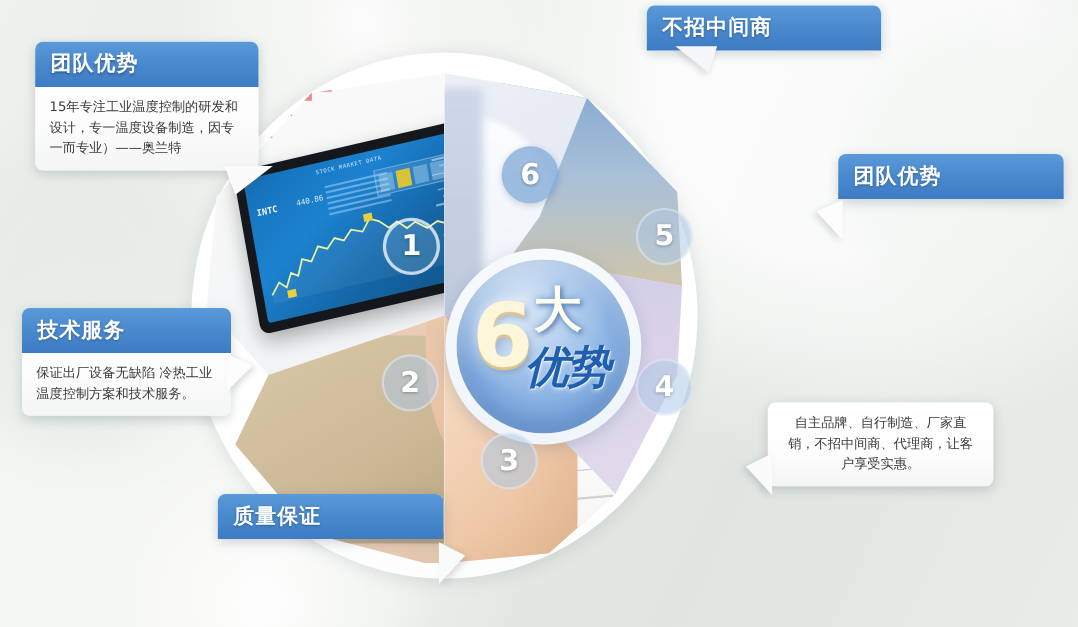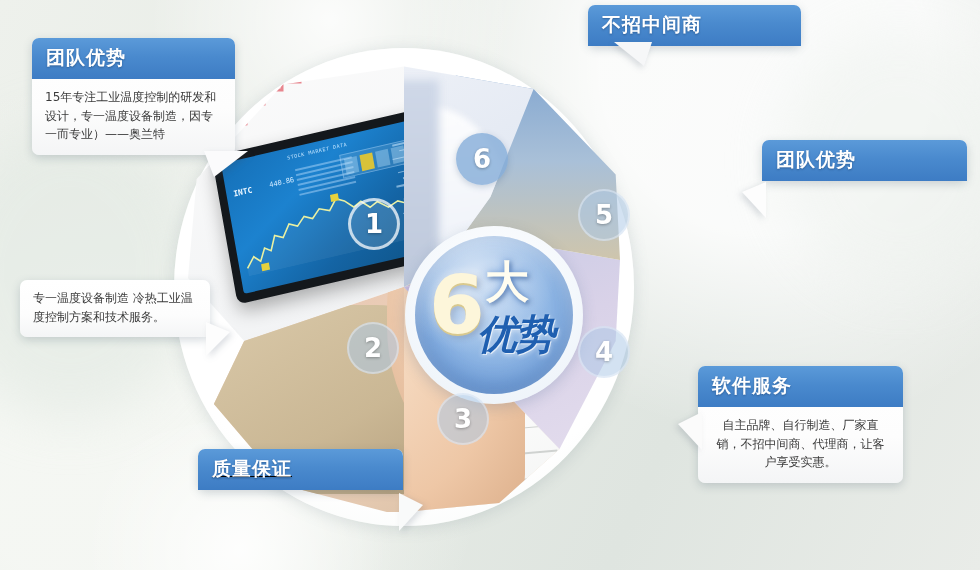--- a/index.html
+++ b/index.html
@@ -415,21 +415,21 @@
 
   #card-tech    { left: 20px;  top: 280px; width: 190px; }
   #card-tech .tail {
     right: -20px; top: 42px;
     border-top: 10px solid transparent;
     border-bottom: 24px solid transparent;
     border-left: 24px solid #fdfdfd;
     filter: drop-shadow(3px 2px 3px rgba(60,80,100,.18));
   }
 
-  #card-quality { left: 198px; top: 449px; width: 205px; text-decoration: underline; }
+  #card-quality { left: 198px; top: 449px; width: 205px; }
   #card-quality .tail {
     right: -20px; top: 44px;
     border-top: 12px solid transparent;
     border-bottom: 26px solid transparent;
     border-left: 24px solid #f9fafa;
     filter: drop-shadow(3px 2px 3px rgba(60,80,100,.18));
   }
 
   #card-after   { left: 588px; top: 5px;   width: 213px; }
   #card-after .tail {
@@ -631,36 +631,36 @@
   </div>
 </div>
 
 <div class="card" id="card-team">
   <div class="card-head">团队优势</div>
   <div class="card-body">15年专注工业温度控制的研发和设计，专一温度设备制造，因专一而专业）——奥兰特</div>
   <div class="tail"></div>
 </div>
 
 <div class="card" id="card-tech">
-  <div class="card-body">专一温度设备制造    冷热工业温度控制方案和技术服务。</div>
+  <div class="card-head">技术服务</div>
+  <div class="card-body">保证出厂设备无缺陷    冷热工业温度控制方案和技术服务。</div>
   <div class="tail"></div>
 </div>
 
 <div class="card" id="card-quality">
   <div class="card-head">质量保证</div>
   <div class="tail"></div>
 </div>
 
 <div class="card" id="card-after">
   <div class="card-head">不招中间商</div>
   <div class="tail"></div>
 </div>
 
 <div class="card" id="card-hw">
   <div class="card-head">团队优势</div>
   <div class="tail"></div>
 </div>
 
 <div class="card" id="card-sw">
-  <div class="card-head">软件服务</div>
   <div class="card-body center">自主品牌、自行制造、厂家直销，不招中间商、代理商，让客户享受实惠。</div>
   <div class="tail"></div>
 </div>
 
 </body></html>

